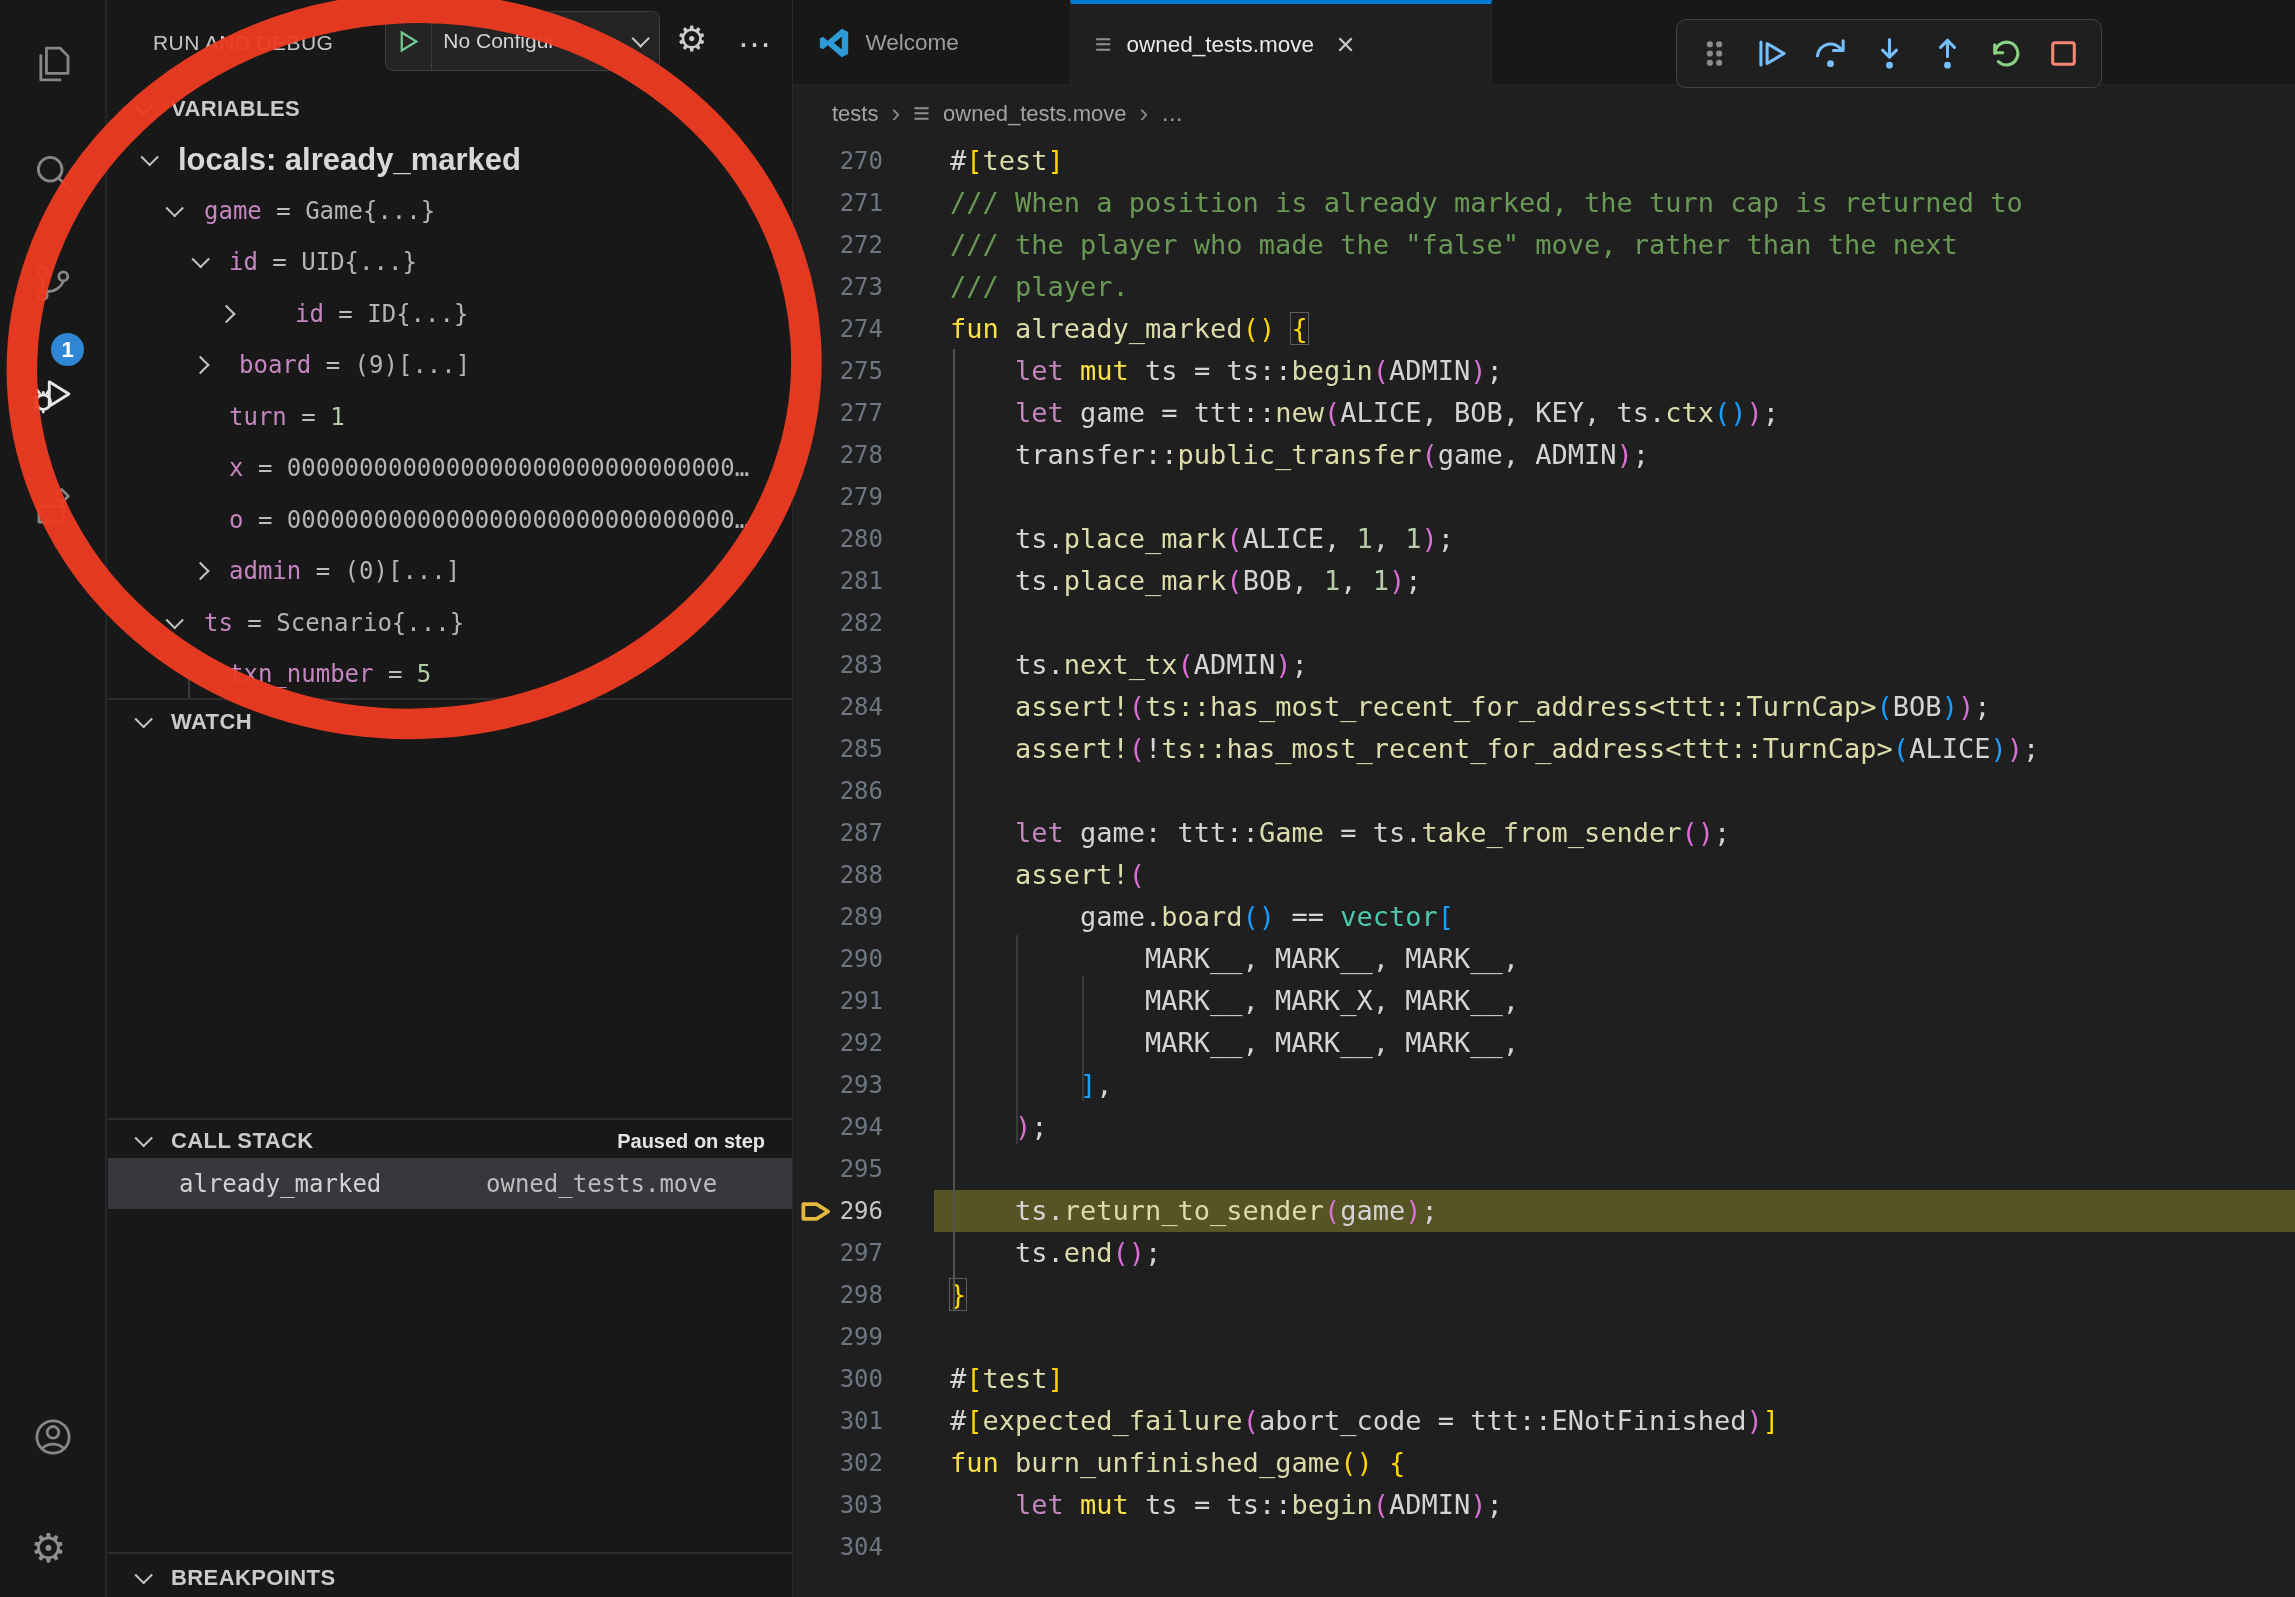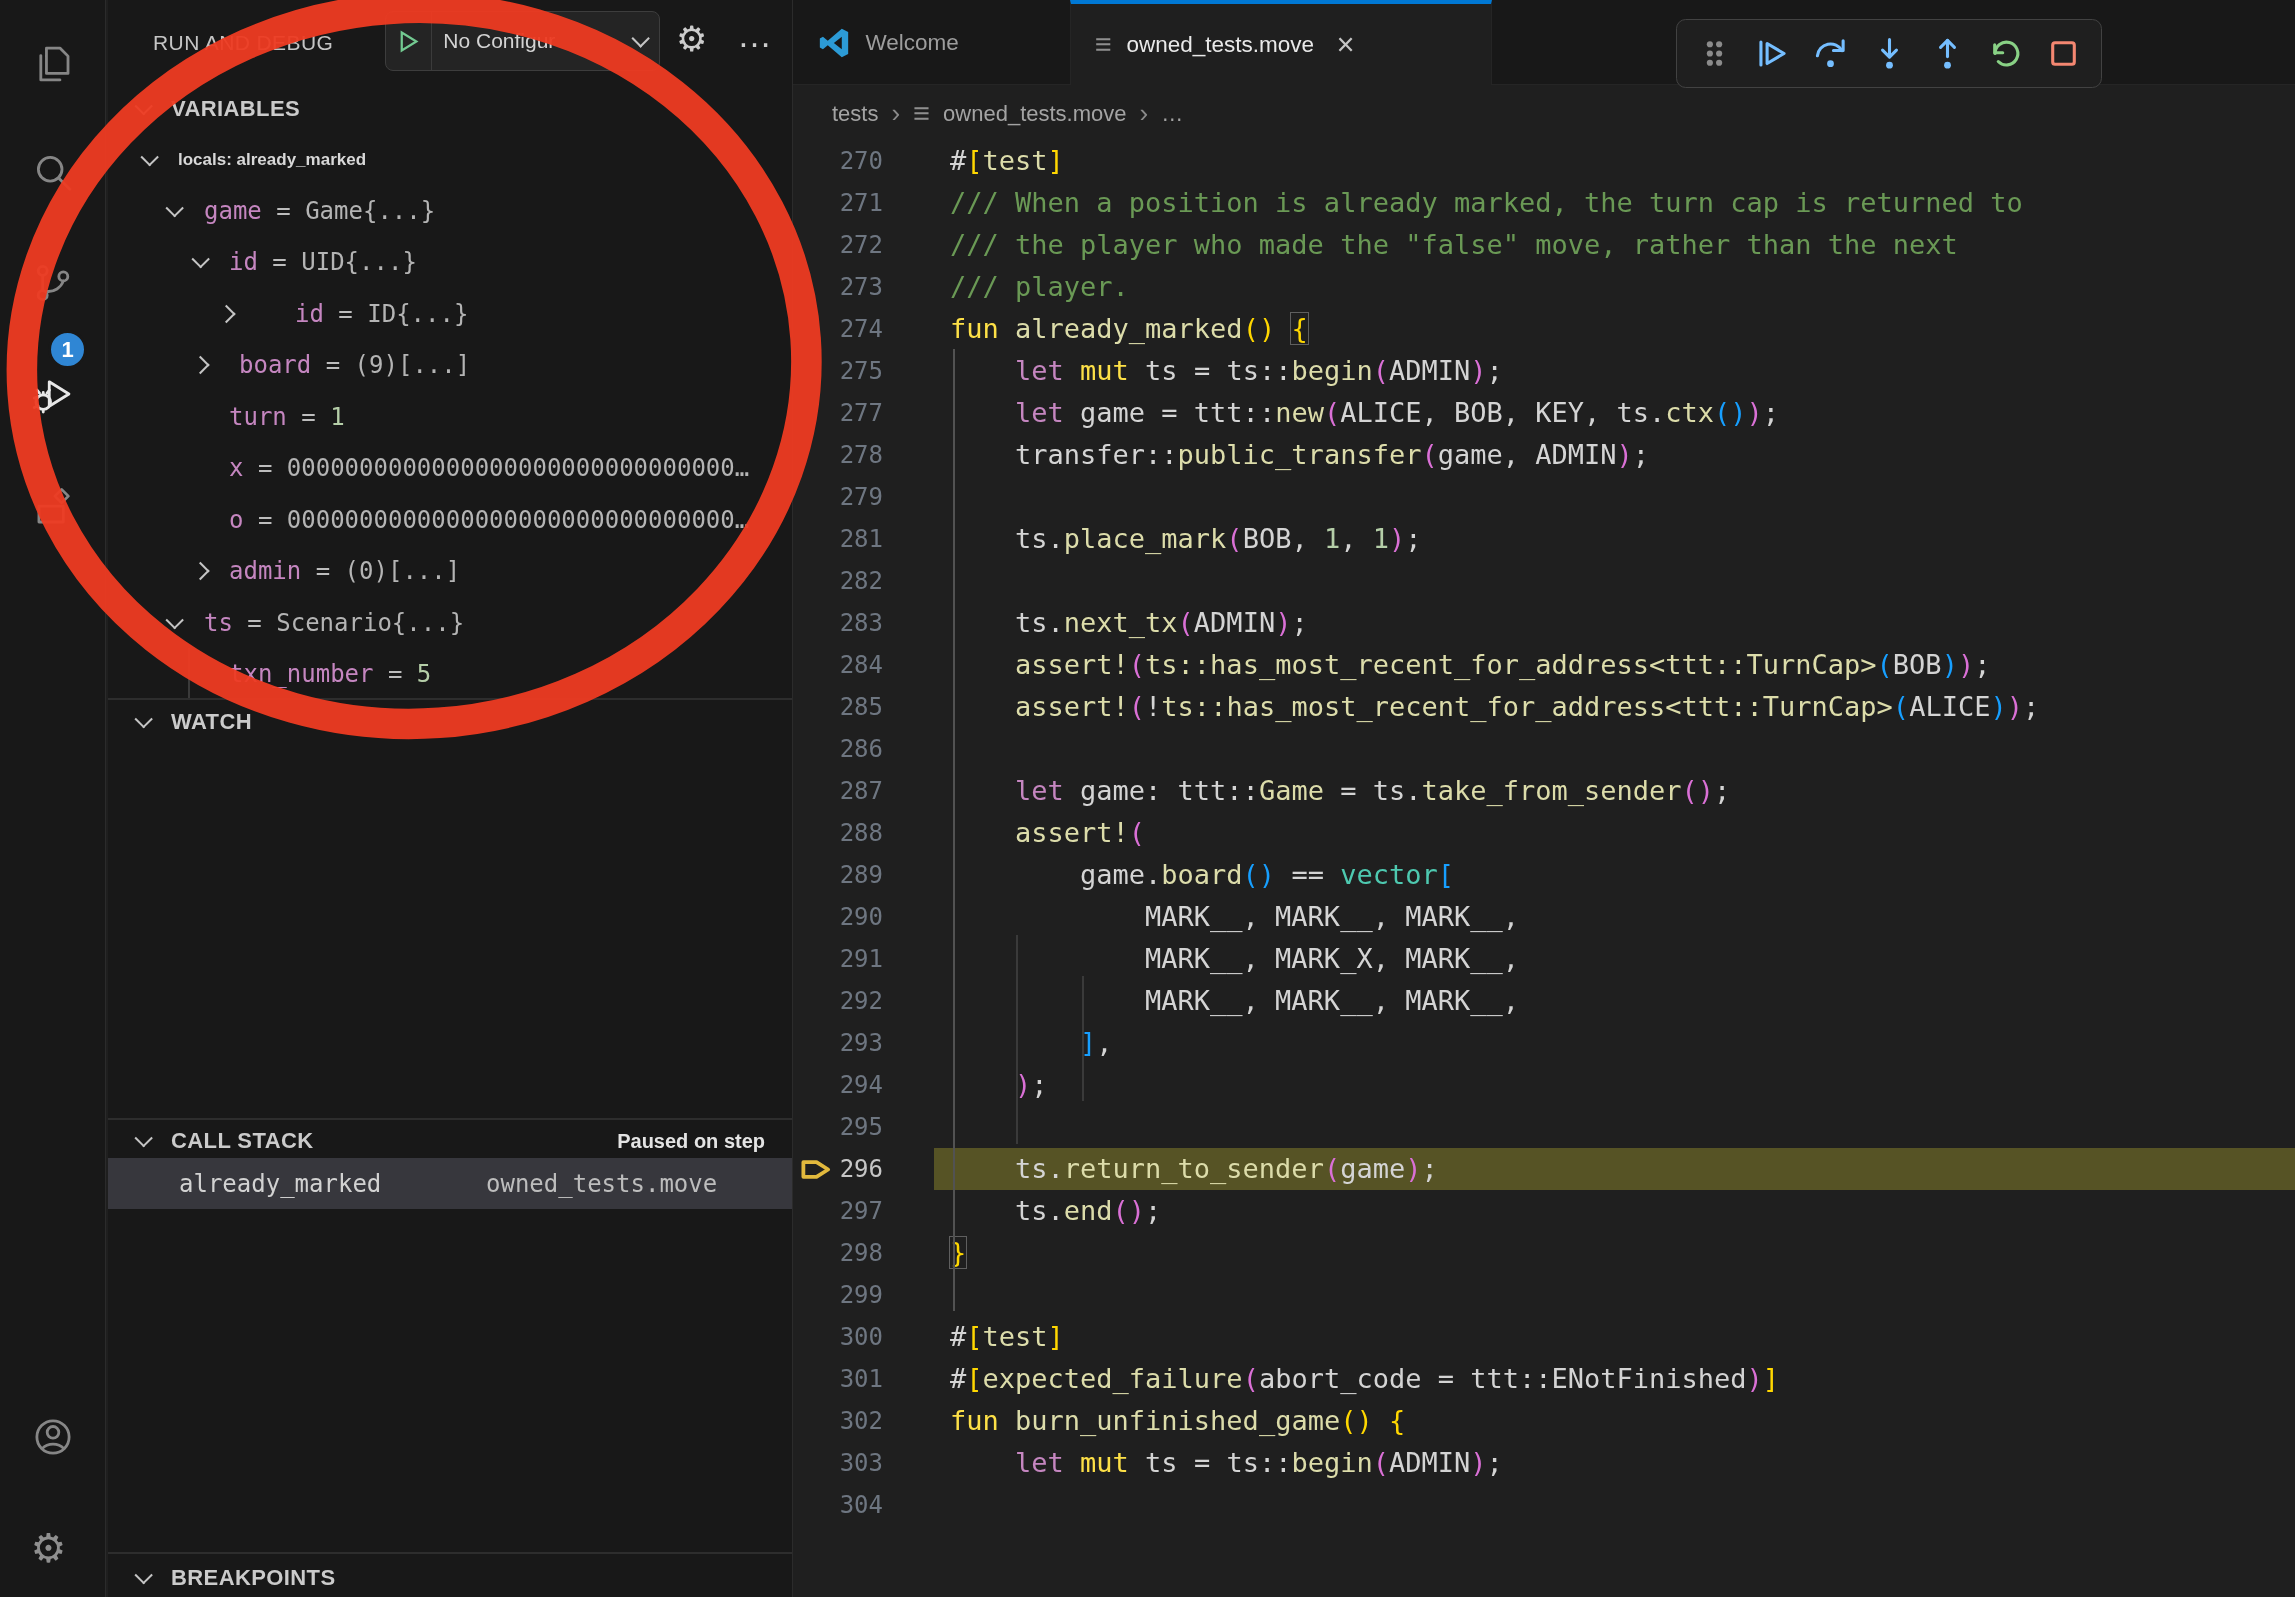--- a/index.html
+++ b/index.html
@@ -37,21 +37,21 @@
 
   .sechdr{position:absolute;left:0;right:0;height:42px;font-size:22px;font-weight:bold;color:#cbcbcb;}
   .sechdr .chev{left:29px;}
   .sechdr .seclbl{position:absolute;left:63px;top:50%;transform:translateY(-50%);letter-spacing:0.4px;}
   .sdiv{position:absolute;left:0;right:0;height:1.6px;background:#2d2d2d;}
 
   #var-rows{position:absolute;left:0;top:0;right:0;}
   .vrow{position:absolute;left:0;right:0;height:51px;font-size:24px;}
   .vrow .vtext{position:absolute;top:50%;transform:translateY(-50%);white-space:nowrap;
                font-family:"DejaVu Sans Mono",monospace;}
-  .vrow .vtext.scope{font-family:"Liberation Sans",sans-serif;font-weight:bold;color:#d8d8d8;font-size:17px;}
+  .vrow .vtext.scope{font-family:"Liberation Sans",sans-serif;font-weight:bold;color:#d8d8d8;font-size:31px;}
   .vname{color:#c586c0;}
   .veq{color:#bdbdbd;}
   .vval{color:#b4b4b4;}
   .vval.num{color:#b5cea8;}
   .vguide{position:absolute;width:1.6px;background:#3a3a3a;}
 
   .paused{position:absolute;right:27px;top:50%;transform:translateY(-50%);font-size:20px;font-weight:bold;color:#e4e4e4;}
   .stackrow{position:absolute;left:0;right:0;top:1158px;height:51px;background:#37373d;
             font-family:"DejaVu Sans Mono",monospace;font-size:24px;}
   .stackrow .fn{position:absolute;left:71px;top:50%;transform:translateY(-50%);color:#d2d2d2;}
@@ -321,20 +321,21 @@
     <div id="code">
         <div class="crow"><div class="gut">270</div><div class="ccode"><span class="s-w">#</span><span class="s-g1">[</span><span class="s-f">test</span><span class="s-g1">]</span></div></div>
         <div class="crow"><div class="gut">271</div><div class="ccode"><span class="s-c">/// When a position is already marked, the turn cap is returned to</span></div></div>
         <div class="crow"><div class="gut">272</div><div class="ccode"><span class="s-c">/// the player who made the "false" move, rather than the next</span></div></div>
         <div class="crow"><div class="gut">273</div><div class="ccode"><span class="s-c">/// player.</span></div></div>
         <div class="crow"><div class="gut">274</div><div class="ccode"><span class="s-b">fun</span><span class="s-w"> </span><span class="s-f">already_marked</span><span class="s-g1">()</span><span class="s-w"> </span><span class="s-wb">{</span></div></div>
         <div class="crow"><div class="gut">275</div><div class="ccode"><span class="s-w">    </span><span class="s-p">let</span><span class="s-w"> </span><span class="s-b">mut</span><span class="s-w"> ts = ts::</span><span class="s-f">begin</span><span class="s-g2">(</span><span class="s-w">ADMIN</span><span class="s-g2">)</span><span class="s-w">;</span></div></div>
         <div class="crow"><div class="gut">277</div><div class="ccode"><span class="s-w">    </span><span class="s-p">let</span><span class="s-w"> game = ttt::</span><span class="s-f">new</span><span class="s-g2">(</span><span class="s-w">ALICE, BOB, KEY, ts.</span><span class="s-f">ctx</span><span class="s-g3">()</span><span class="s-g2">)</span><span class="s-w">;</span></div></div>
         <div class="crow"><div class="gut">278</div><div class="ccode"><span class="s-w">    transfer::</span><span class="s-f">public_transfer</span><span class="s-g2">(</span><span class="s-w">game, ADMIN</span><span class="s-g2">)</span><span class="s-w">;</span></div></div>
         <div class="crow"><div class="gut">279</div><div class="ccode"></div></div>
+        <div class="crow"><div class="gut">280</div><div class="ccode"><span class="s-w">    ts.</span><span class="s-f">place_mark</span><span class="s-g2">(</span><span class="s-w">ALICE, </span><span class="s-n">1</span><span class="s-w">, </span><span class="s-n">1</span><span class="s-g2">)</span><span class="s-w">;</span></div></div>
         <div class="crow"><div class="gut">281</div><div class="ccode"><span class="s-w">    ts.</span><span class="s-f">place_mark</span><span class="s-g2">(</span><span class="s-w">BOB, </span><span class="s-n">1</span><span class="s-w">, </span><span class="s-n">1</span><span class="s-g2">)</span><span class="s-w">;</span></div></div>
         <div class="crow"><div class="gut">282</div><div class="ccode"></div></div>
         <div class="crow"><div class="gut">283</div><div class="ccode"><span class="s-w">    ts.</span><span class="s-f">next_tx</span><span class="s-g2">(</span><span class="s-w">ADMIN</span><span class="s-g2">)</span><span class="s-w">;</span></div></div>
         <div class="crow"><div class="gut">284</div><div class="ccode"><span class="s-w">    </span><span class="s-f">assert!</span><span class="s-g2">(</span><span class="s-f">ts::has_most_recent_for_address&lt;ttt::TurnCap&gt;</span><span class="s-g3">(</span><span class="s-w">BOB</span><span class="s-g3">)</span><span class="s-g2">)</span><span class="s-w">;</span></div></div>
         <div class="crow"><div class="gut">285</div><div class="ccode"><span class="s-w">    </span><span class="s-f">assert!</span><span class="s-g2">(</span><span class="s-w">!</span><span class="s-f">ts::has_most_recent_for_address&lt;ttt::TurnCap&gt;</span><span class="s-g3">(</span><span class="s-w">ALICE</span><span class="s-g3">)</span><span class="s-g2">)</span><span class="s-w">;</span></div></div>
         <div class="crow"><div class="gut">286</div><div class="ccode"></div></div>
         <div class="crow"><div class="gut">287</div><div class="ccode"><span class="s-w">    </span><span class="s-p">let</span><span class="s-w"> game: ttt::</span><span class="s-f">Game</span><span class="s-w"> = ts.</span><span class="s-f">take_from_sender</span><span class="s-g2">()</span><span class="s-w">;</span></div></div>
         <div class="crow"><div class="gut">288</div><div class="ccode"><span class="s-w">    </span><span class="s-f">assert!</span><span class="s-g2">(</span></div></div>
         <div class="crow"><div class="gut">289</div><div class="ccode"><span class="s-w">        game.</span><span class="s-f">board</span><span class="s-g3">()</span><span class="s-w"> == </span><span class="s-t">vector</span><span class="s-g3">[</span></div></div>
         <div class="crow"><div class="gut">290</div><div class="ccode"><span class="s-w">            MARK__, MARK__, MARK__,</span></div></div>

